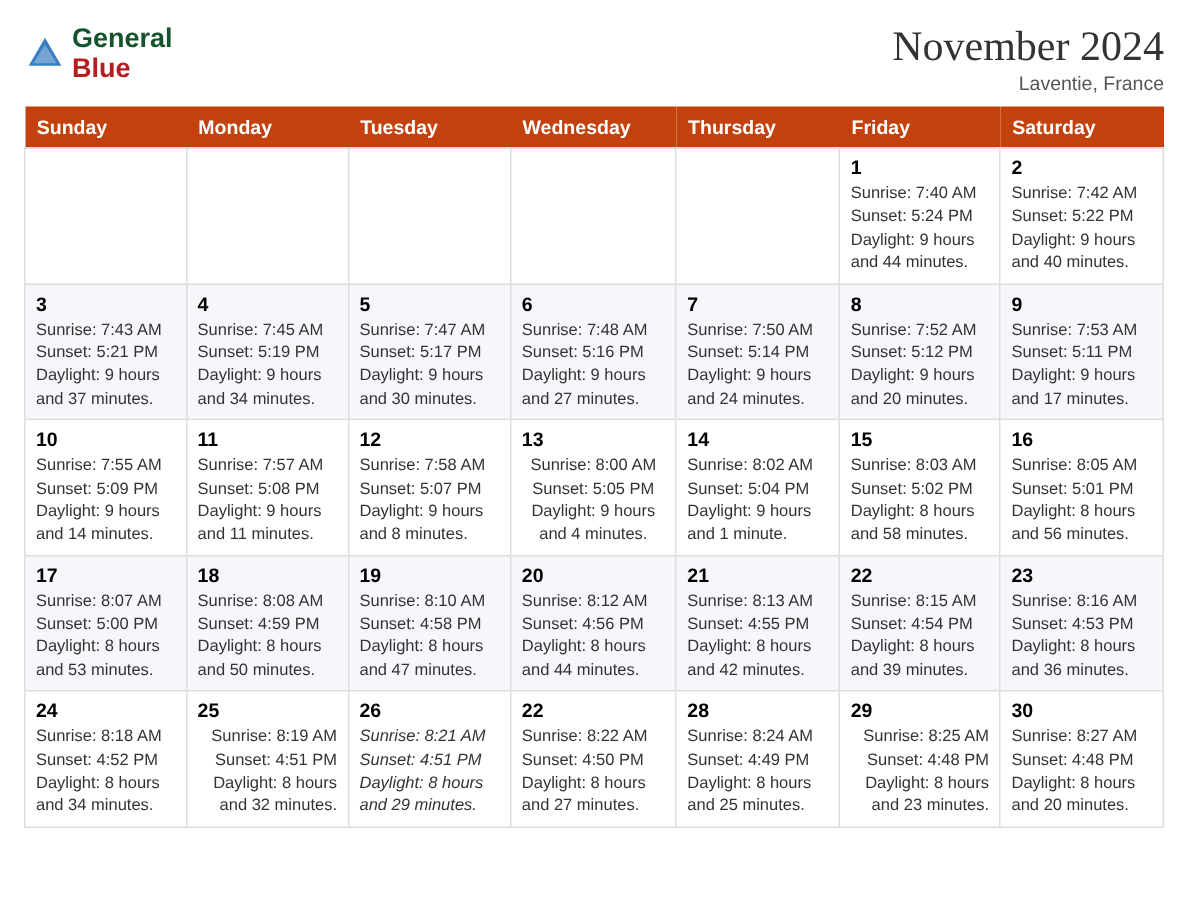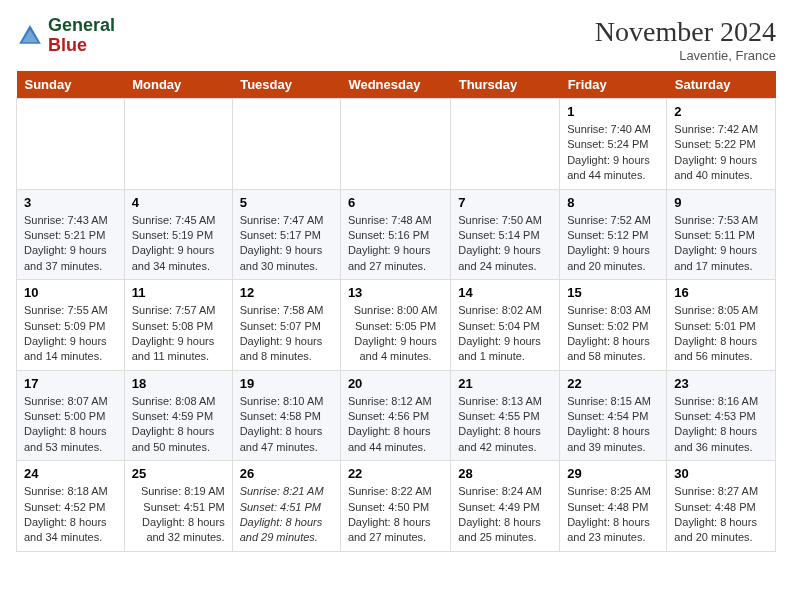--- a/index.html
+++ b/index.html
@@ -293,21 +293,21 @@
 Daylight: 8 hours and 27 minutes.</div>
         </td>
         <td>
           <div class="day-number">28</div>
           <div class="day-info" style="white-space: pre-line;">Sunrise: 8:24 AM
 Sunset: 4:49 PM
 Daylight: 8 hours and 25 minutes.</div>
         </td>
         <td>
           <div class="day-number">29</div>
-          <div class="day-info" style="white-space: pre-line;">Sunrise: 8:25 AM
+          <div class="day-info" style="white-space: pre-line; text-align: right;">Sunrise: 8:25 AM
 Sunset: 4:48 PM
 Daylight: 8 hours and 23 minutes.</div>
         </td>
         <td>
           <div class="day-number">30</div>
           <div class="day-info" style="white-space: pre-line;">Sunrise: 8:27 AM
 Sunset: 4:48 PM
 Daylight: 8 hours and 20 minutes.</div>
         </td>
       </tr>

